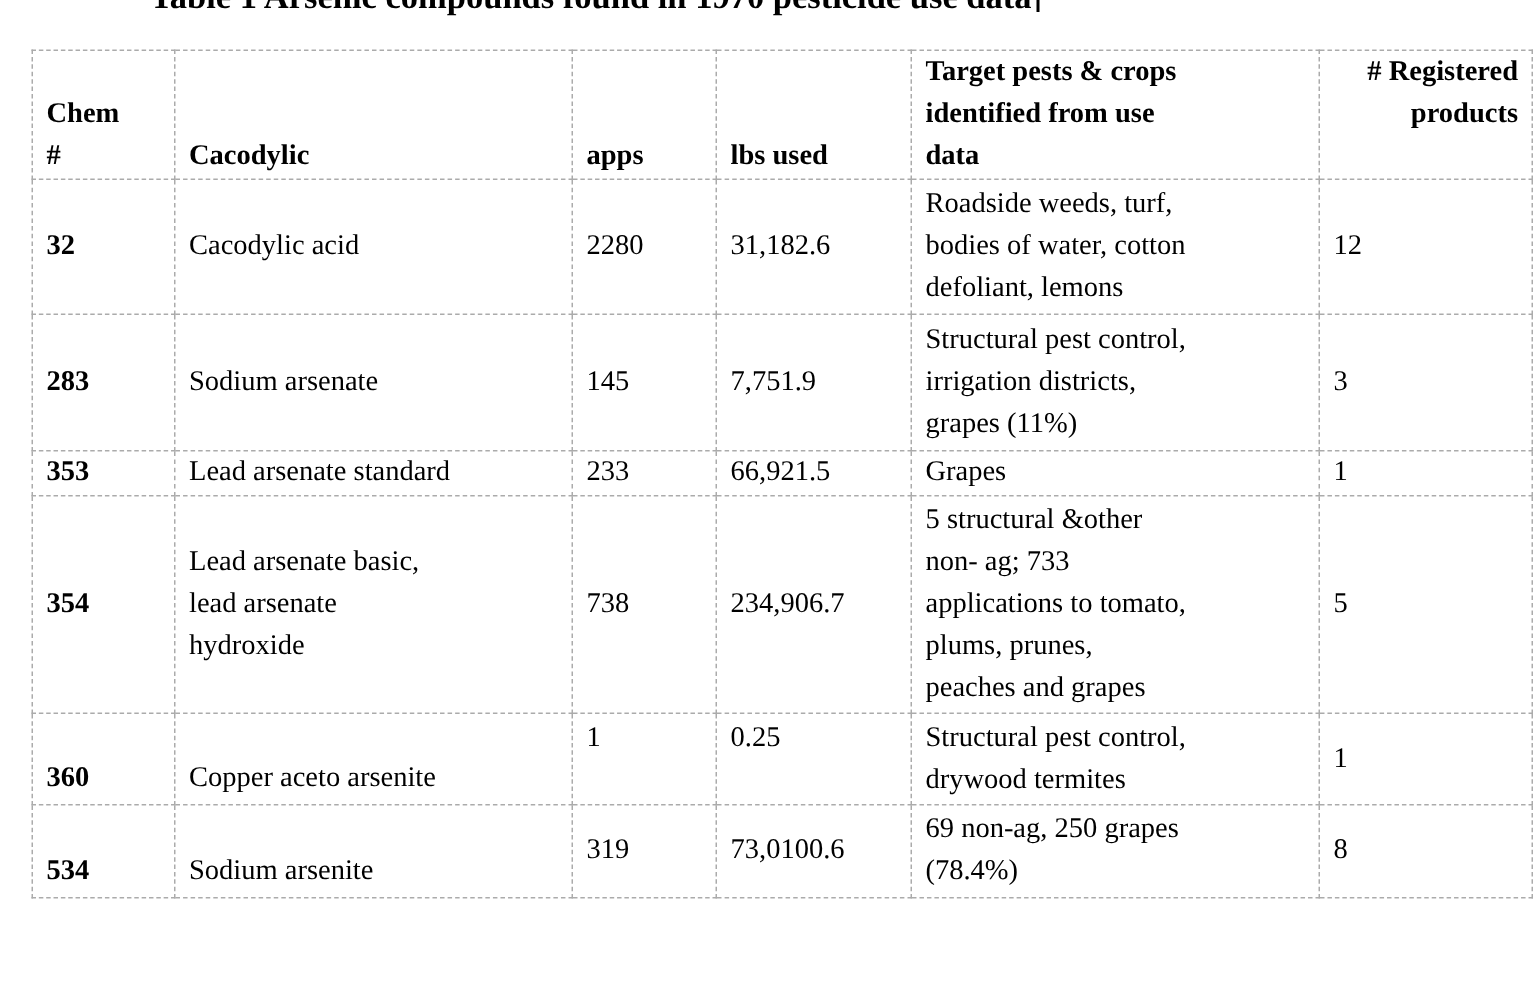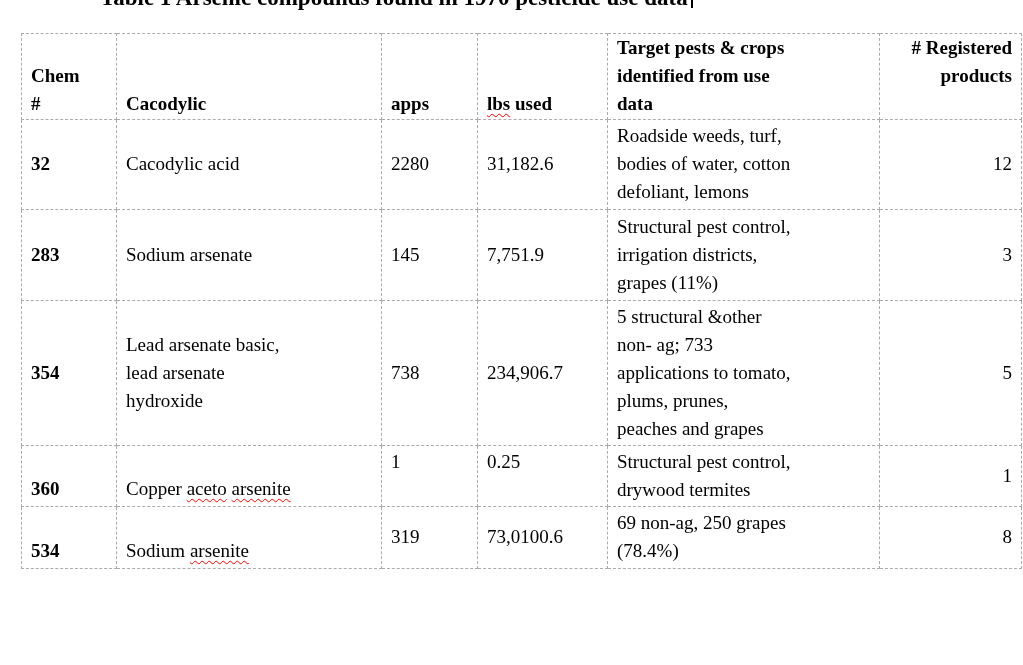--- a/index.html
+++ b/index.html
@@ -53,33 +53,32 @@
     border: 1px dashed #ababab;
     padding: 0 9px 1px 9px;
     vertical-align: middle;
     overflow: hidden;
   }
   td .celltext { white-space: pre-line; }
   td.c-chem { padding-left: 13px; font-weight: bold; }
   tr.header-row td { font-weight: bold; margin-top: 20px; }
   tr.header-row td.vb { vertical-align: bottom; }
   tr.header-row td.vt { vertical-align: top; }
-  td.c-registered { text-align: right; }
+  td.c-registered { text-align: left; }
   tr.header-row td.c-registered { text-align: right; }
   tr.row-460 td.c-chem, tr.row-460 td.c-compound,
   tr.row-534 td.c-chem, tr.row-534 td.c-compound {
     vertical-align: bottom;
     padding-bottom: 3px;
   }
   tr.row-460 td.c-apps, tr.row-460 td.c-lbs {
     vertical-align: top;
     padding-top: 2px;
   }
   .squiggle {
-    text-decoration: underline;
     text-decoration-style: wavy;
     text-decoration-color: #ff0000;
     text-decoration-thickness: 1px;
     text-underline-offset: 3px;
   }
 </style>
 </head>
 <body>
 
 <div class="doc-page">
@@ -128,20 +127,28 @@
       <td class="c-chem"><span class="celltext">283</span></td>
       <td class="c-compound"><span class="celltext">Sodium arsenate</span></td>
       <td class="c-apps"><span class="celltext">145</span></td>
       <td class="c-lbs"><span class="celltext">7,751.9</span></td>
       <td class="c-target"><span class="celltext">Structural pest control,
 irrigation districts,
 grapes (11%)</span></td>
       <td class="c-registered"><span class="celltext">3</span></td>
     </tr>
 
+    <tr class="row-353" style="height:28px">
+      <td class="c-chem"><span class="celltext">353</span></td>
+      <td class="c-compound"><span class="celltext">Lead arsenate standard</span></td>
+      <td class="c-apps"><span class="celltext">233</span></td>
+      <td class="c-lbs"><span class="celltext">66,921.5</span></td>
+      <td class="c-target"><span class="celltext">Grapes</span></td>
+      <td class="c-registered"><span class="celltext">1</span></td>
+    </tr>
 
     <tr class="row-354" style="height:145px">
       <td class="c-chem"><span class="celltext">354</span></td>
       <td class="c-compound"><span class="celltext">Lead arsenate basic,
 lead arsenate
 hydroxide</span></td>
       <td class="c-apps"><span class="celltext">738</span></td>
       <td class="c-lbs"><span class="celltext">234,906.7</span></td>
       <td class="c-target"><span class="celltext">5 structural &amp;other
 non- ag; 733

